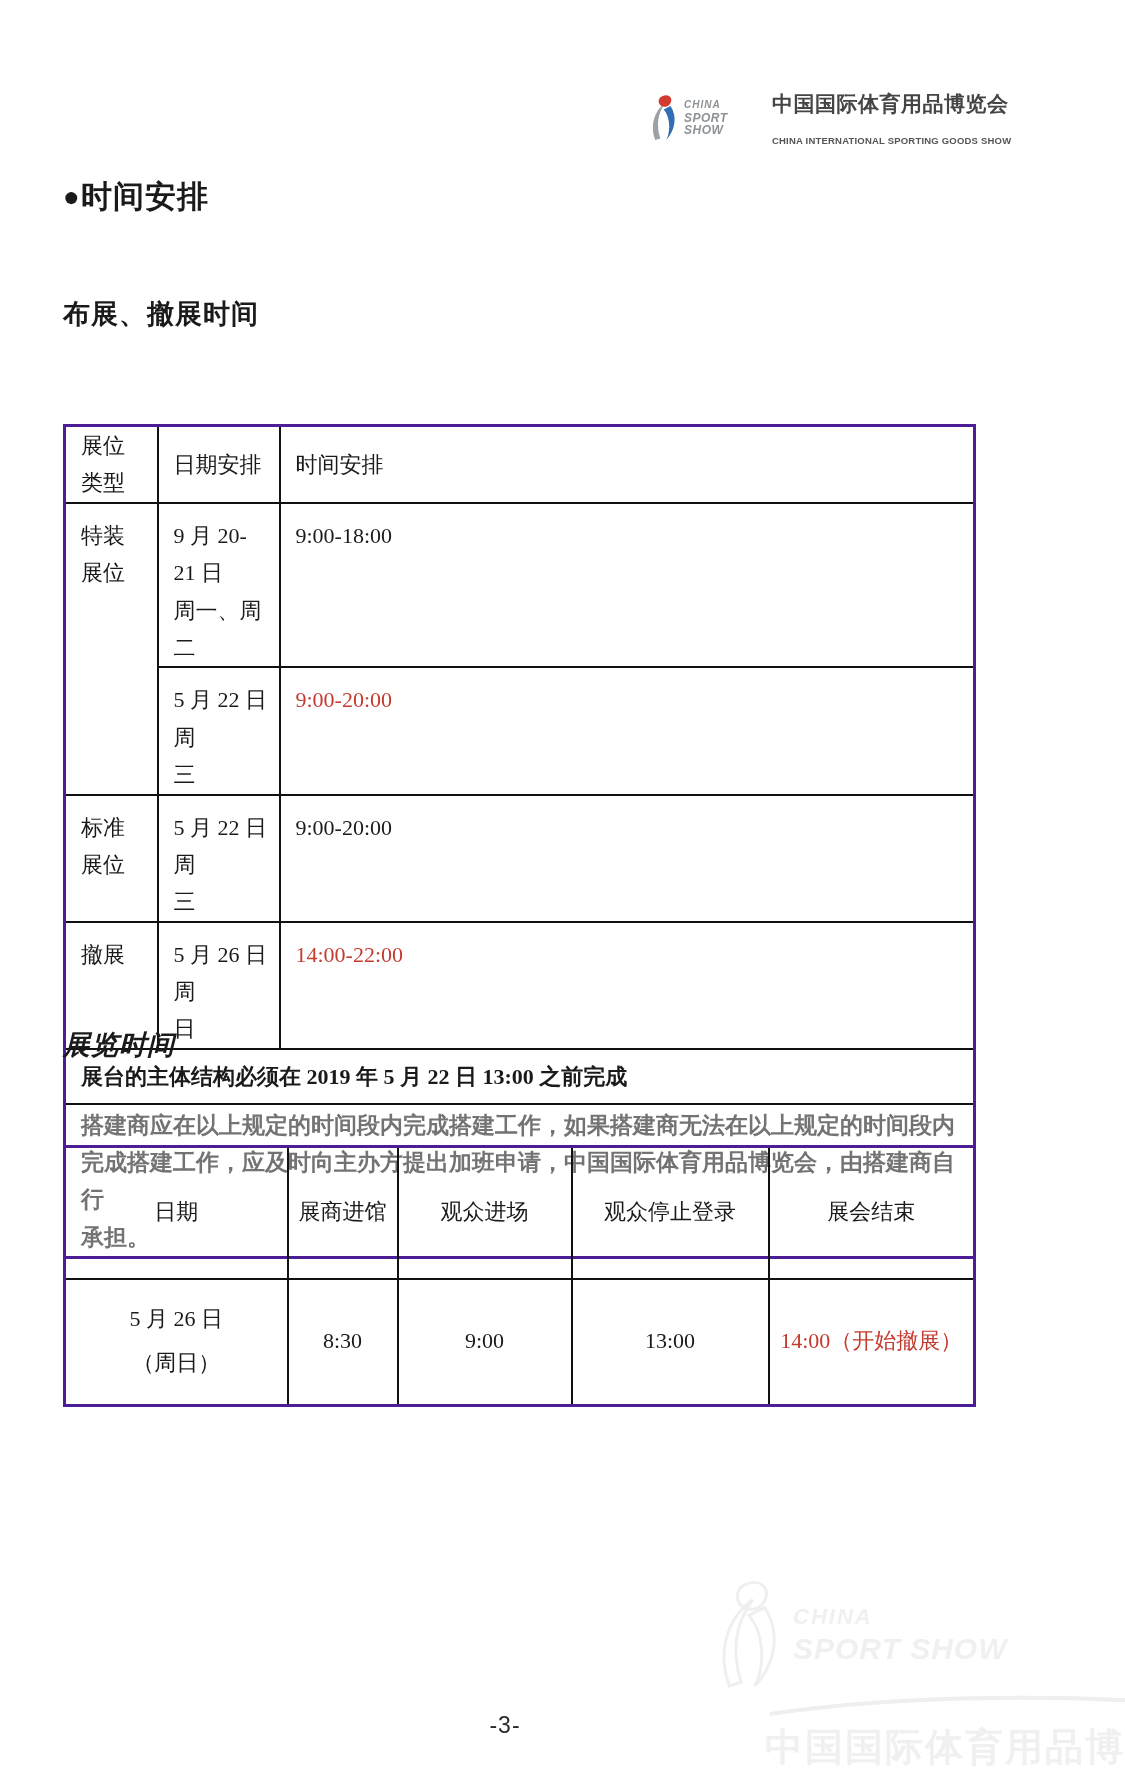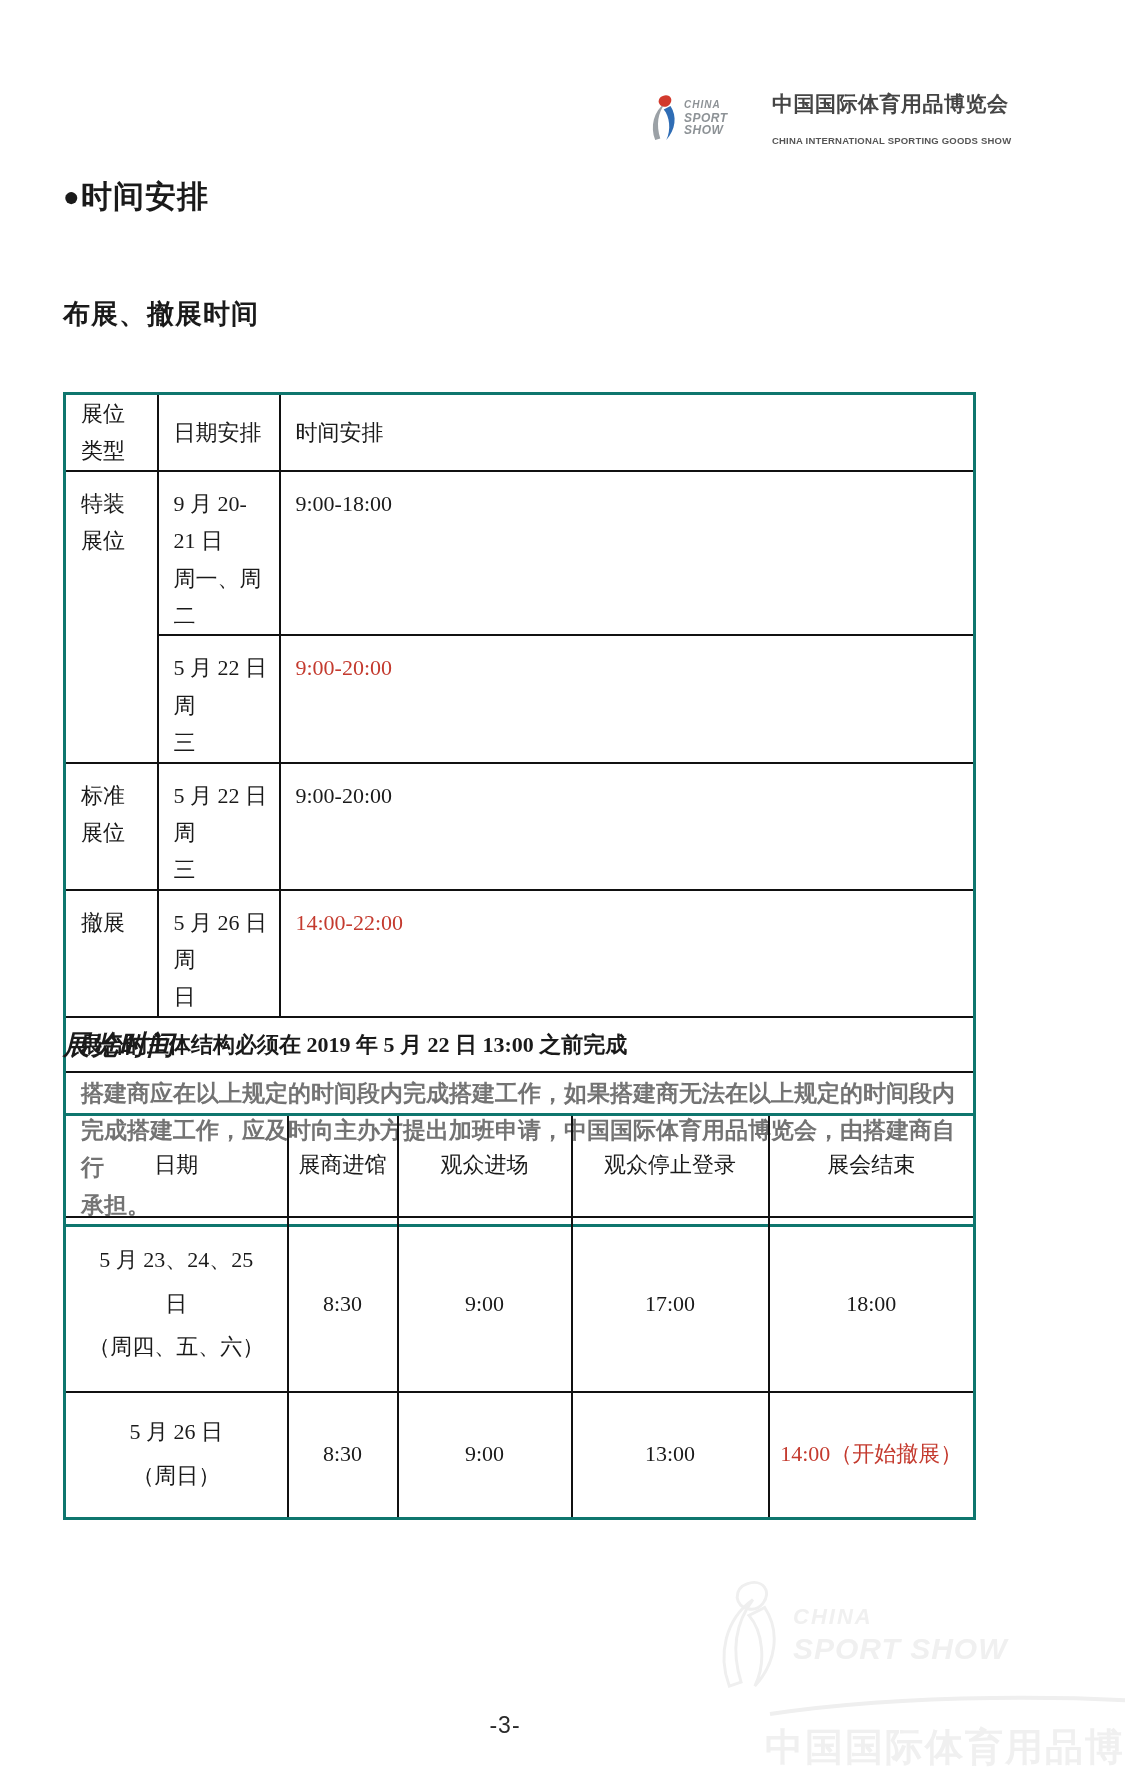--- a/index.html
+++ b/index.html
@@ -35,21 +35,21 @@
   .tbl1 .note-cell { vertical-align:middle; padding-top:0;font-weight:bold; }
   .tbl1 .warning-cell {
     padding:2px 14px 0 15px;
     font-family:"Liberation Sans","DejaVu Sans",sans-serif;
     font-weight:bold; font-size:23px; color:#737373; line-height:1.62;
   }
   .red { color:#c43a2e; }
   .tbl2 { top:1113px; }
   .tbl2 td { text-align:center; vertical-align:middle; line-height:1.4; }
   .tbl2 .date-lines div { margin:13px 0; }
-  table, .tbl1, .tbl2 { border:3px solid #0f766e; }
+  table, .tbl1, .tbl2 { border:3px solid #4c1d95;margin-top:32px; }
 
   
   .page-number { position:absolute; top:1712px; left:0; width:1010px; text-align:center;
     font-family:"Liberation Sans","DejaVu Sans",sans-serif; font-size:23px; color:#2a2a2a; letter-spacing:1px; }
 
   
   .watermark { position:absolute; top:1580px; left:705px; width:520px; color:#f0f0f0; }
   .wm-top { display:flex; align-items:center; }
   .wm-mark { width:80px; height:110px; }
   .wm-brand { margin-left:8px; font-family:"Liberation Sans",sans-serif; font-style:italic; font-weight:bold; line-height:1; }
@@ -145,37 +145,26 @@
 
   <table class="tbl2">
     <colgroup>
         <col style="width:223px">
         <col style="width:110px">
         <col style="width:174px">
         <col style="width:197px">
         <col style="width:206px">
       </colgroup>
     <tbody>
-        <tr style="height:102px">
+        <tr style="height:132px">
       <td>日期</td>
       <td>展商进馆</td>
       <td>观众进场</td>
       <td>观众停止登录</td>
       <td>展会结束</td>
-    </tr>
-    <tr style="height:175px">
-      <td class="date-lines">
-        <div>5 月 23、24、25</div>
-        <div>日</div>
-        <div>（周四、五、六）</div>
-      </td>
-      <td>8:30</td>
-      <td>9:00</td>
-      <td>17:00</td>
-      <td>18:00</td>
     </tr>
     <tr style="height:127px">
       <td class="date-lines">
         <div>5 月 26 日</div>
         <div>（周日）</div>
       </td>
       <td>8:30</td>
       <td>9:00</td>
       <td>13:00</td>
       <td class="red">14:00（开始撤展）</td>

